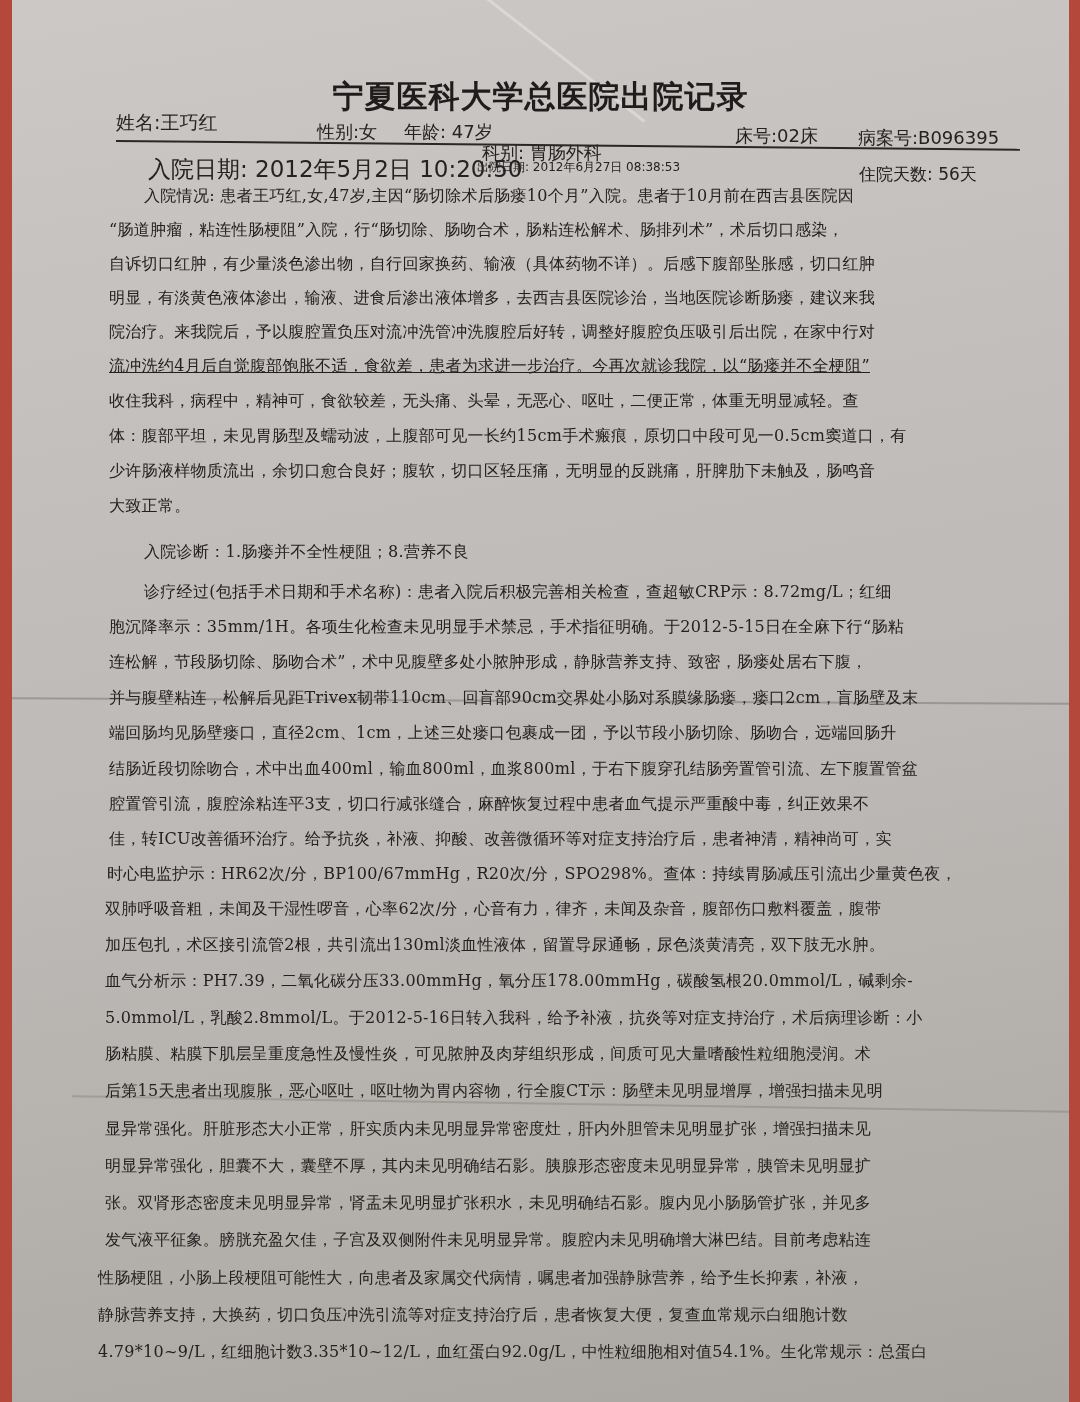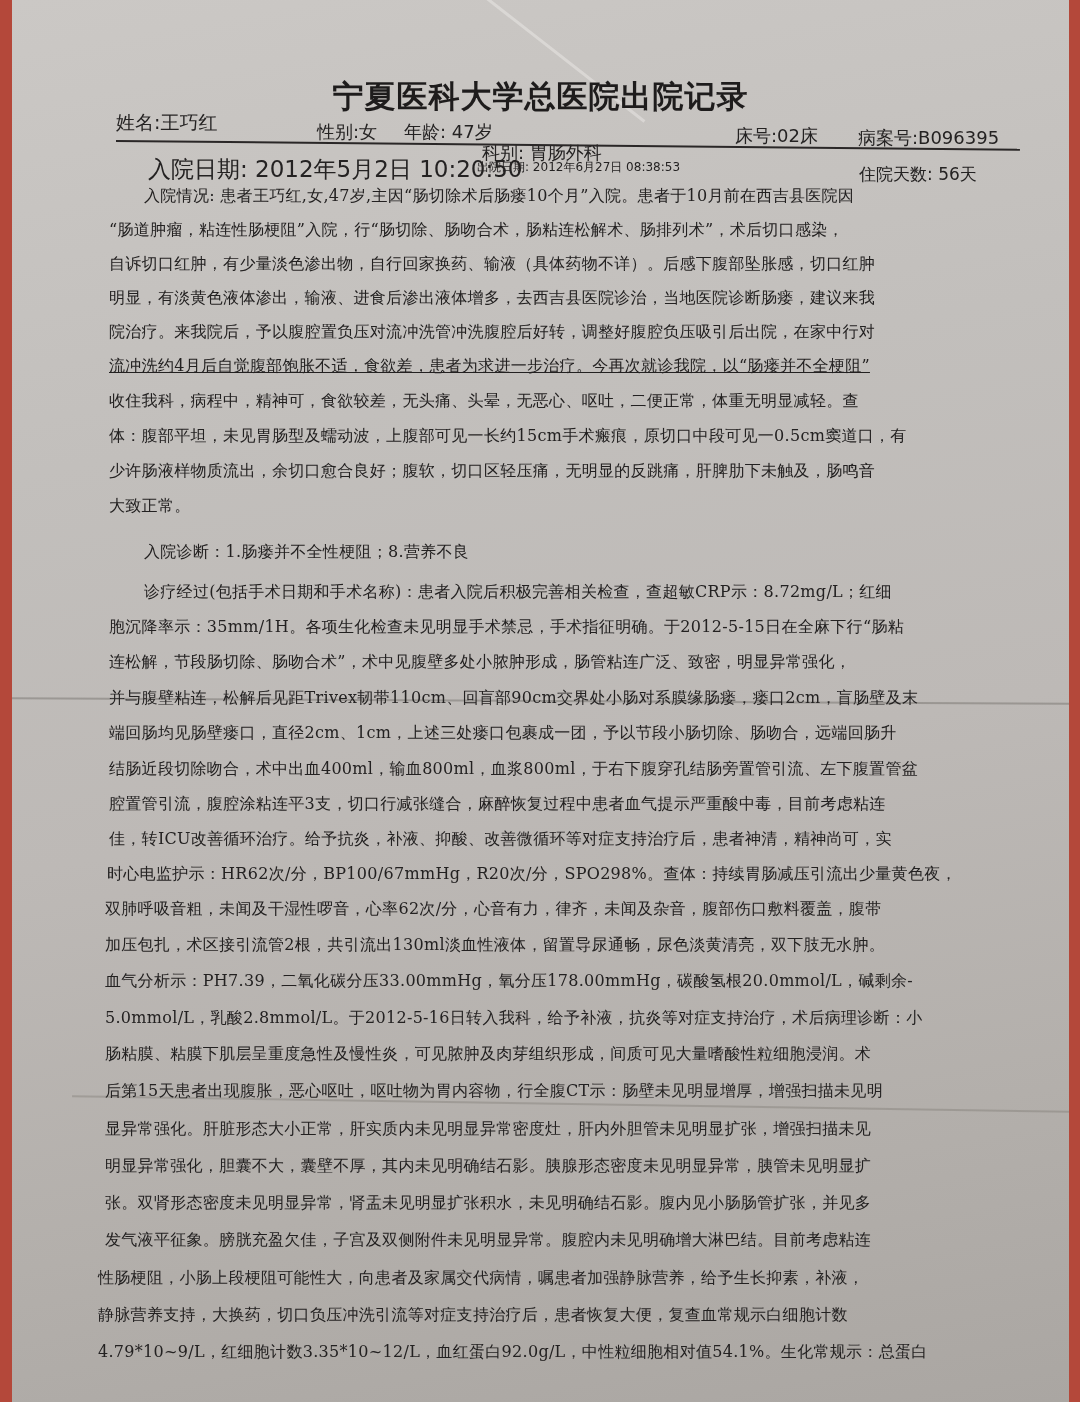--- a/index.html
+++ b/index.html
@@ -63,25 +63,25 @@
     <div class="line" style="left:97px;top:288px;">明显，有淡黄色液体渗出，输液、进食后渗出液体增多，去西吉县医院诊治，当地医院诊断肠瘘，建议来我</div>
     <div class="line" style="left:97px;top:322px;">院治疗。来我院后，予以腹腔置负压对流冲洗管冲洗腹腔后好转，调整好腹腔负压吸引后出院，在家中行对</div>
     <div class="line" style="left:97px;top:356px;text-decoration:underline;">流冲洗约4月后自觉腹部饱胀不适，食欲差，患者为求进一步治疗。今再次就诊我院，以“肠瘘并不全梗阻”</div>
     <div class="line" style="left:97px;top:391px;">收住我科，病程中，精神可，食欲较差，无头痛、头晕，无恶心、呕吐，二便正常，体重无明显减轻。查</div>
     <div class="line" style="left:97px;top:426px;">体：腹部平坦，未见胃肠型及蠕动波，上腹部可见一长约15cm手术瘢痕，原切口中段可见一0.5cm窦道口，有</div>
     <div class="line" style="left:97px;top:461px;">少许肠液样物质流出，余切口愈合良好；腹软，切口区轻压痛，无明显的反跳痛，肝脾肋下未触及，肠鸣音</div>
     <div class="line" style="left:97px;top:496px;">大致正常。</div>
     <div class="line" style="left:132px;top:542px;">入院诊断：1.肠瘘并不全性梗阻；8.营养不良</div>
     <div class="line" style="left:132px;top:582px;">诊疗经过(包括手术日期和手术名称)：患者入院后积极完善相关检查，查超敏CRP示：8.72mg/L；红细</div>
     <div class="line" style="left:97px;top:617px;">胞沉降率示：35mm/1H。各项生化检查未见明显手术禁忌，手术指征明确。于2012-5-15日在全麻下行“肠粘</div>
-    <div class="line" style="left:97px;top:652px;">连松解，节段肠切除、肠吻合术”，术中见腹壁多处小脓肿形成，肠管粘连广泛、致密，明显异常强化，</div>
+    <div class="line" style="left:97px;top:652px;">连松解，节段肠切除、肠吻合术”，术中见腹壁多处小脓肿形成，静脉营养支持、致密，肠瘘处居右下腹，</div>
     <div class="line" style="left:97px;top:688px;">并与腹壁粘连，松解后见距Trivex韧带110cm、回盲部90cm交界处小肠对系膜缘肠瘘，瘘口2cm，盲肠壁及末</div>
     <div class="line" style="left:97px;top:723px;">端回肠均见肠壁瘘口，直径2cm、1cm，上述三处瘘口包裹成一团，予以节段小肠切除、肠吻合，远端回肠升</div>
     <div class="line" style="left:97px;top:759px;">结肠近段切除吻合，术中出血400ml，输血800ml，血浆800ml，于右下腹穿孔结肠旁置管引流、左下腹置管盆</div>
-    <div class="line" style="left:97px;top:794px;">腔置管引流，腹腔涂粘连平3支，切口行减张缝合，麻醉恢复过程中患者血气提示严重酸中毒，目前考虑粘连</div>
+    <div class="line" style="left:97px;top:794px;">腔置管引流，腹腔涂粘连平3支，切口行减张缝合，麻醉恢复过程中患者血气提示严重酸中毒，纠正效果不</div>
     <div class="line" style="left:97px;top:829px;">佳，转ICU改善循环治疗。给予抗炎，补液、抑酸、改善微循环等对症支持治疗后，患者神清，精神尚可，实</div>
     <div class="line" style="left:95px;top:864px;">时心电监护示：HR62次/分，BP100/67mmHg，R20次/分，SPO298%。查体：持续胃肠减压引流出少量黄色夜，</div>
     <div class="line" style="left:93px;top:899px;text-align:right;">双肺呼吸音粗，未闻及干湿性啰音，心率62次/分，心音有力，律齐，未闻及杂音，腹部伤口敷料覆盖，腹带</div>
     <div class="line" style="left:93px;top:935px;text-align:right;">加压包扎，术区接引流管2根，共引流出130ml淡血性液体，留置导尿通畅，尿色淡黄清亮，双下肢无水肿。</div>
     <div class="line" style="left:93px;top:971px;">血气分析示：PH7.39，二氧化碳分压33.00mmHg，氧分压178.00mmHg，碳酸氢根20.0mmol/L，碱剩余-</div>
     <div class="line" style="left:93px;top:1008px;">5.0mmol/L，乳酸2.8mmol/L。于2012-5-16日转入我科，给予补液，抗炎等对症支持治疗，术后病理诊断：小</div>
     <div class="line" style="left:93px;top:1044px;">肠粘膜、粘膜下肌层呈重度急性及慢性炎，可见脓肿及肉芽组织形成，间质可见大量嗜酸性粒细胞浸润。术</div>
     <div class="line" style="left:93px;top:1081px;">后第15天患者出现腹胀，恶心呕吐，呕吐物为胃内容物，行全腹CT示：肠壁未见明显增厚，增强扫描未见明</div>
     <div class="line" style="left:93px;top:1119px;">显异常强化。肝脏形态大小正常，肝实质内未见明显异常密度灶，肝内外胆管未见明显扩张，增强扫描未见</div>
     <div class="line" style="left:93px;top:1156px;">明显异常强化，胆囊不大，囊壁不厚，其内未见明确结石影。胰腺形态密度未见明显异常，胰管未见明显扩</div>

